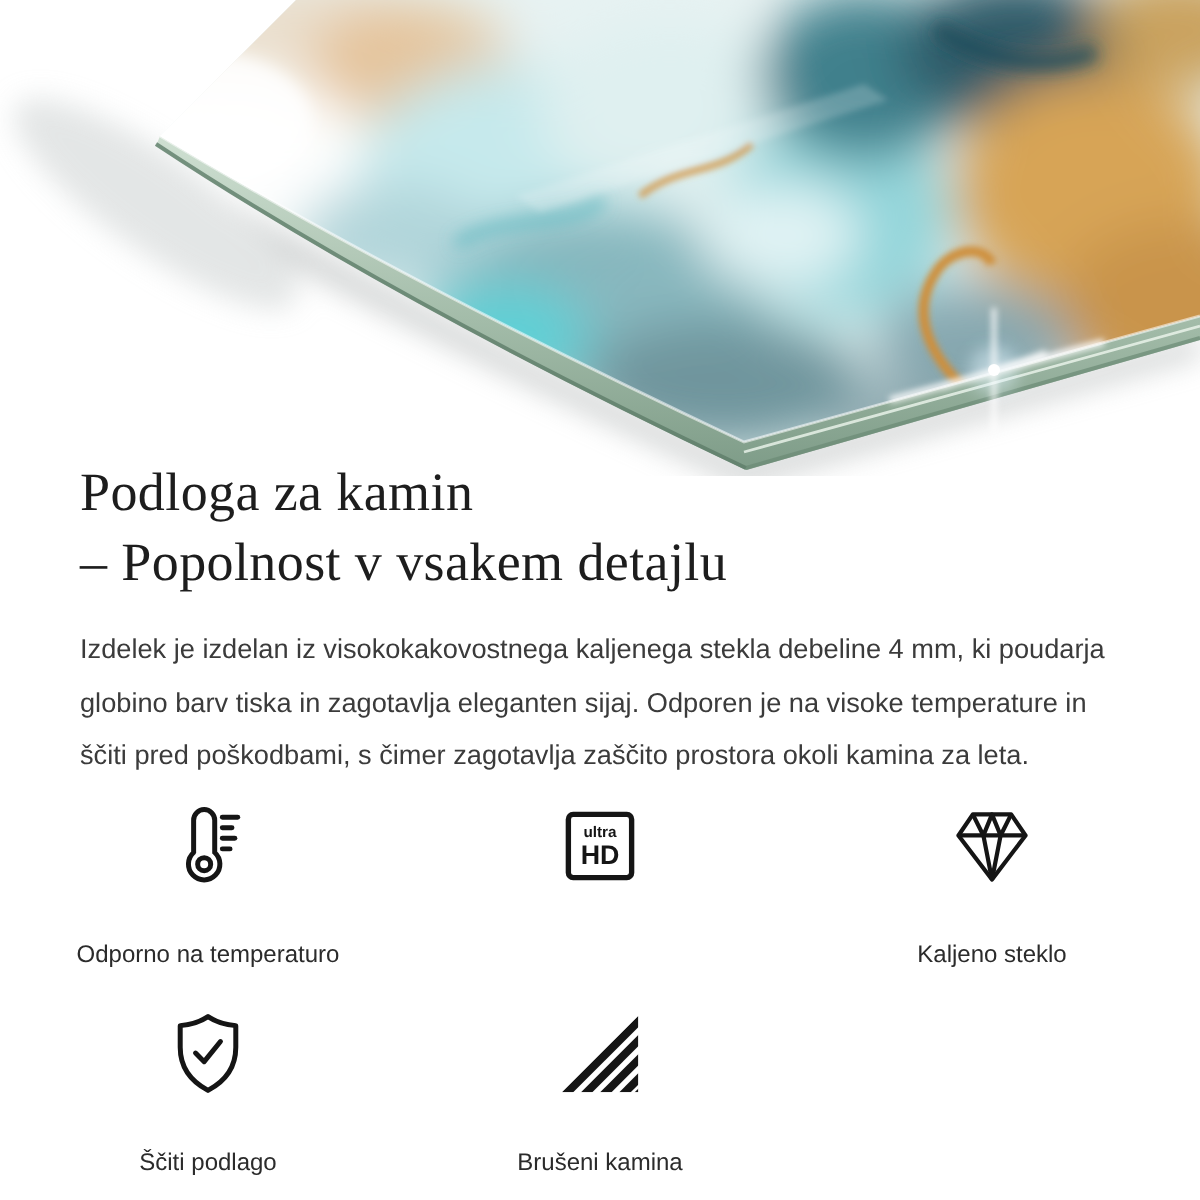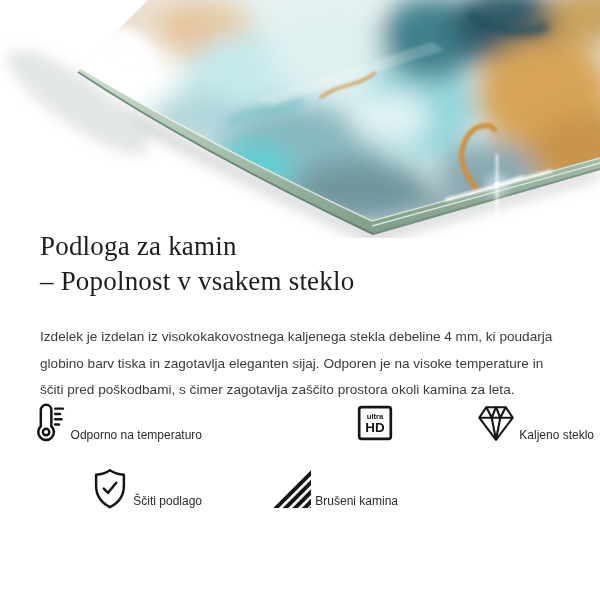--- a/index.html
+++ b/index.html
@@ -15,31 +15,31 @@
 
   
   .title{
     position:absolute;left:40px;top:229px;margin:0;
     font-family:"Liberation Serif", serif;font-weight:400;
     font-size:27px;line-height:35px;color:#1d1d1d;letter-spacing:.2px;
   }
 
   
   .desc{
-    position:absolute;left:40px;top:324px;width:522px;margin:0;
+    position:absolute;left:40px;top:312px;width:522px;margin:0;
     font-size:13.6px;line-height:26.5px;color:#3b3b3b;
   }
 
   
   .features{
     position:absolute;left:0;top:400px;width:600px;
     display:grid;grid-template-columns:repeat(3,1fr);
     row-gap:20px;padding:0 6px;box-sizing:border-box;
   }
-  .feature{display:flex;flex-direction:row;align-items:center;justify-content:flex-end;}
+  .feature{display:flex;flex-direction:column;align-items:center;}
   .feature .icon-box{height:46px;width:46px;display:flex;align-items:center;justify-content:center;}
   .feature .label{margin-top:24px;font-size:12px;line-height:14px;color:#2b2b2b;white-space:nowrap;}
   .icon-box svg{display:block;}
 </style>
 </head>
 <body>
 
 <div class="page">
 
   <svg class="hero" viewBox="0 0 600 238" aria-hidden="true">
@@ -118,21 +118,21 @@
       <circle cx="497" cy="185" r="12" fill="#dff2fb" opacity="0.5" filter="url(#blurMed)"></circle>
       <g filter="url(#blurSm)">
         <line x1="445" y1="200" x2="552" y2="171" stroke="#ffffff" stroke-width="3" opacity="0.95"></line>
         <line x1="497" y1="154" x2="497" y2="216" stroke="#ffffff" stroke-width="2.2" opacity="0.9"></line>
         <line x1="471" y1="194" x2="523" y2="176" stroke="#ffffff" stroke-width="2" opacity="0.9"></line>
       </g>
       <circle cx="497" cy="185" r="3" fill="#ffffff"></circle>
     </g>
   </svg>
 
-  <h1 class="title"><span>Podloga za kamin</span><br><span>– Popolnost v vsakem steklo</span></h1>
+  <h1 class="title"><span>Podloga za kamin</span><br><span>– Popolnost v vsakem detajlu</span></h1>
 
   <p class="desc">Izdelek je izdelan iz visokokakovostnega kaljenega stekla debeline 4 mm, ki poudarja globino barv tiska in zagotavlja eleganten sijaj. Odporen je na visoke temperature in ščiti pred poškodbami, s čimer zagotavlja zaščito prostora okoli kamina za leta.</p>
 
   <div class="features">
 
     <div class="feature">
       <div class="icon-box">
         <svg width="46" height="46" viewBox="0 0 48 48" fill="none" stroke="#151515" stroke-width="2.6" stroke-linecap="round">
           <path d="M16.5,27.4 V10.5 A5.5 5.5 0 0 1 27.5,10.5 V27.4 A8.2 8.2 0 1 1 16.5,27.4" fill="none"></path>
           <circle cx="22" cy="33.5" r="3.4"></circle>

